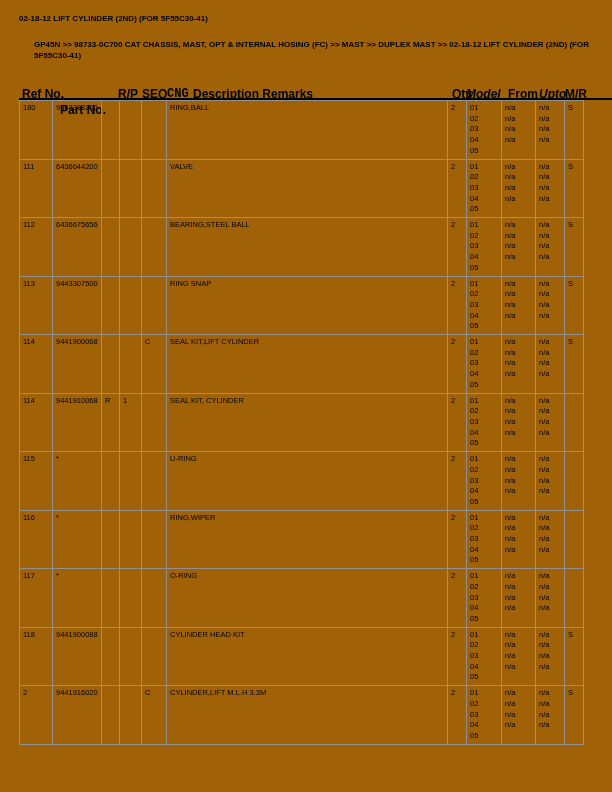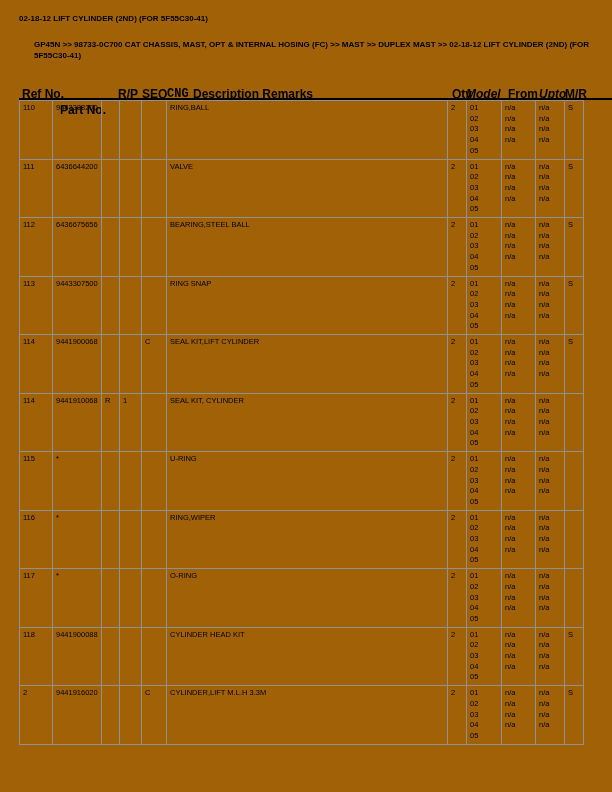--- a/index.html
+++ b/index.html
@@ -125,21 +125,21 @@
         <col style="width:25px">
         <col style="width:281px">
       <col style="width:19px">
         <col style="width:35px">
         <col style="width:34px">
       <col style="width:29px">
         <col style="width:19px">
     </colgroup>
     <tbody>
         <tr>
-    <td class="c-ref">110</td>
+    <td class="c-ref">180</td>
     <td class="c-part">9443308200</td>
     <td class="c-rp"></td>
     <td class="c-seq"></td>
     <td class="c-cng"></td>
     <td class="c-desc">RING,BALL</td>
     <td class="c-qty">2</td>
     <td class="c-model">
             <div class="ln">01</div>
             <div class="ln">02</div>
             <div class="ln">03</div>

